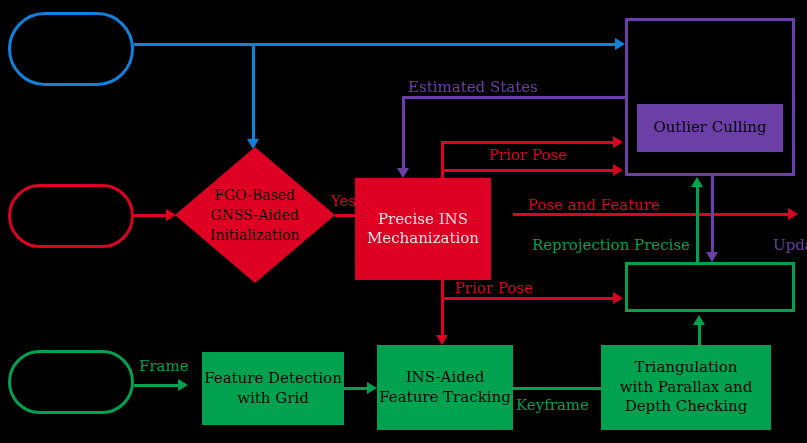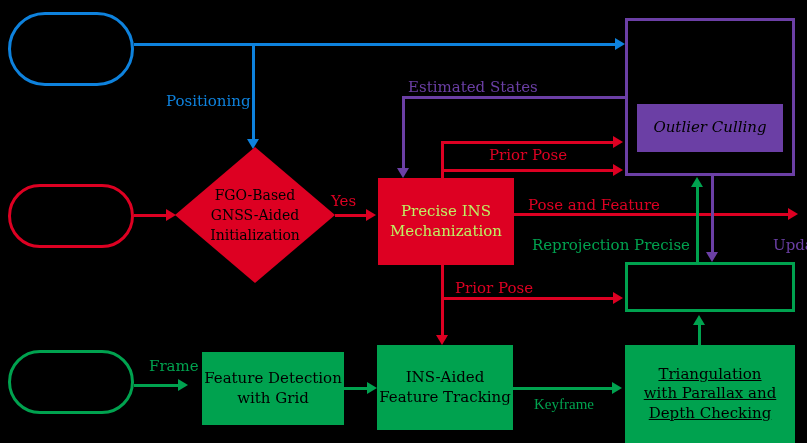--- a/index.html
+++ b/index.html
@@ -33,46 +33,45 @@
 
   <div class="oval" style="--ac:var(--blue);left:8px;top:12px;width:126px;height:74px;"></div>
   <div class="oval" style="--ac:var(--red);left:8px;top:184px;width:126px;height:64px;"></div>
   <div class="oval" style="--ac:var(--green);left:8px;top:350px;width:126px;height:64px;"></div>
 
   <div class="ln h" style="--ac:var(--blue);left:134px;top:43px;width:484px;"></div>
   <div class="ah ah-r" style="--ac:var(--blue);left:615px;top:38px;"></div>
 
   <div class="ln v" style="--ac:var(--blue);left:252px;top:43px;height:98px;"></div>
   <div class="ah ah-d" style="--ac:var(--blue);left:247px;top:139px;"></div>
-  <div class="lbl" style="--ac:var(--blue);left:166px;top:92px;">Positioning</div>
 
   <div class="node diamond" style="left:175px;top:147px;width:160px;height:136px;background:var(--red);color:#000;">FGO-Based
 GNSS-Aided
 Initialization</div>
 
   <div class="ln h" style="--ac:var(--red);left:134px;top:214px;width:34px;"></div>
   <div class="ah ah-r" style="--ac:var(--red);left:166px;top:209px;"></div>
 
   <div class="ln h" style="--ac:var(--red);left:335px;top:214px;width:33px;"></div>
   <div class="ah ah-r" style="--ac:var(--red);left:366px;top:209px;"></div>
   <div class="lbl" style="--ac:var(--red);left:331px;top:192px;">Yes</div>
 
-  <div class="node" style="left:378px;top:178px;width:136px;height:87px;background:var(--red);color:#bef264;">Precise INS
+  <div class="node" style="left:355px;top:178px;width:136px;height:102px;background:var(--red);color:#e5e5e5;">Precise INS
 Mechanization</div>
 
   <div class="ln v" style="--ac:var(--red);left:441px;top:141px;height:37px;"></div>
   <div class="ln h" style="--ac:var(--red);left:441px;top:141px;width:172px;"></div>
   <div class="ah ah-r" style="--ac:var(--red);left:613px;top:136px;"></div>
 
   <div class="ln h" style="--ac:var(--red);left:441px;top:169px;width:172px;"></div>
   <div class="ah ah-r" style="--ac:var(--red);left:613px;top:164px;"></div>
   <div class="lbl ctr" style="--ac:var(--red);left:441px;top:146px;width:174px;">Prior Pose</div>
 
   <div class="obox" style="--ac:var(--purple);left:625px;top:18px;width:170px;height:158px;"></div>
-  <div class="node" style="left:637px;top:104px;width:146px;height:48px;background:var(--purple);color:#000;font-style:italic;">Outlier Culling</div>
+  <div class="node" style="left:637px;top:104px;width:146px;height:48px;background:var(--purple);color:#000;">Outlier Culling</div>
 
   <div class="ln h" style="--ac:var(--purple);left:402px;top:96px;width:223px;"></div>
   <div class="ln v" style="--ac:var(--purple);left:402px;top:96px;height:74px;"></div>
   <div class="ah ah-d" style="--ac:var(--purple);left:397px;top:168px;"></div>
   <div class="lbl" style="--ac:var(--purple);left:408px;top:78px;">Estimated States</div>
 
   <div class="ln h" style="--ac:var(--red);left:513px;top:213px;width:277px;"></div>
   <div class="ah ah-r" style="--ac:var(--red);left:788px;top:208px;"></div>
   <div class="lbl" style="--ac:var(--red);left:528px;top:196px;">Pose and Feature</div>
 
@@ -90,32 +89,32 @@
   <div class="ln v" style="--ac:var(--green);left:698px;top:323px;height:22px;"></div>
 
   <div class="ln v" style="--ac:var(--red);left:441px;top:265px;height:72px;"></div>
   <div class="ah ah-d" style="--ac:var(--red);left:436px;top:335px;"></div>
   <div class="ln h" style="--ac:var(--red);left:441px;top:297px;width:172px;"></div>
   <div class="ah ah-r" style="--ac:var(--red);left:613px;top:292px;"></div>
   <div class="lbl" style="--ac:var(--red);left:455px;top:279px;">Prior Pose</div>
 
   <div class="ln h" style="--ac:var(--green);left:134px;top:384px;width:46px;"></div>
   <div class="ah ah-r" style="--ac:var(--green);left:178px;top:379px;"></div>
-  <div class="lbl" style="--ac:var(--green);left:149px;top:357px;">Frame</div>
+  <div class="lbl" style="--ac:var(--green);left:139px;top:357px;">Frame</div>
 
   <div class="node" style="left:188px;top:352px;width:142px;height:73px;background:var(--green);color:#000;margin-left:14px;">Feature Detection
 with Grid</div>
 
   <div class="ln h" style="--ac:var(--green);left:330px;top:387px;width:38px;"></div>
   <div class="ah ah-r" style="--ac:var(--green);left:367px;top:382px;"></div>
 
   <div class="node" style="left:377px;top:345px;width:136px;height:85px;background:var(--green);color:#000;">INS-Aided
 Feature Tracking</div>
 
   <div class="ln h" style="--ac:var(--green);left:513px;top:387px;width:101px;"></div>
   <div class="ah ah-r" style="--ac:var(--green);left:612px;top:382px;"></div>
-  <div class="lbl" style="--ac:var(--green);left:534px;top:396px;font-family:Liberation Serif, serif;">Keyframe</div>
+  <div class="lbl" style="--ac:var(--green);left:516px;top:396px;">Keyframe</div>
 
-  <div class="node" style="left:625px;top:345px;width:170px;height:98px;background:var(--green);color:#000;text-decoration:underline;">Triangulation
+  <div class="node" style="left:601px;top:345px;width:170px;height:85px;background:var(--green);color:#000;">Triangulation
 with Parallax and
 Depth Checking</div>
 
 </div>
 
 </body></html>

